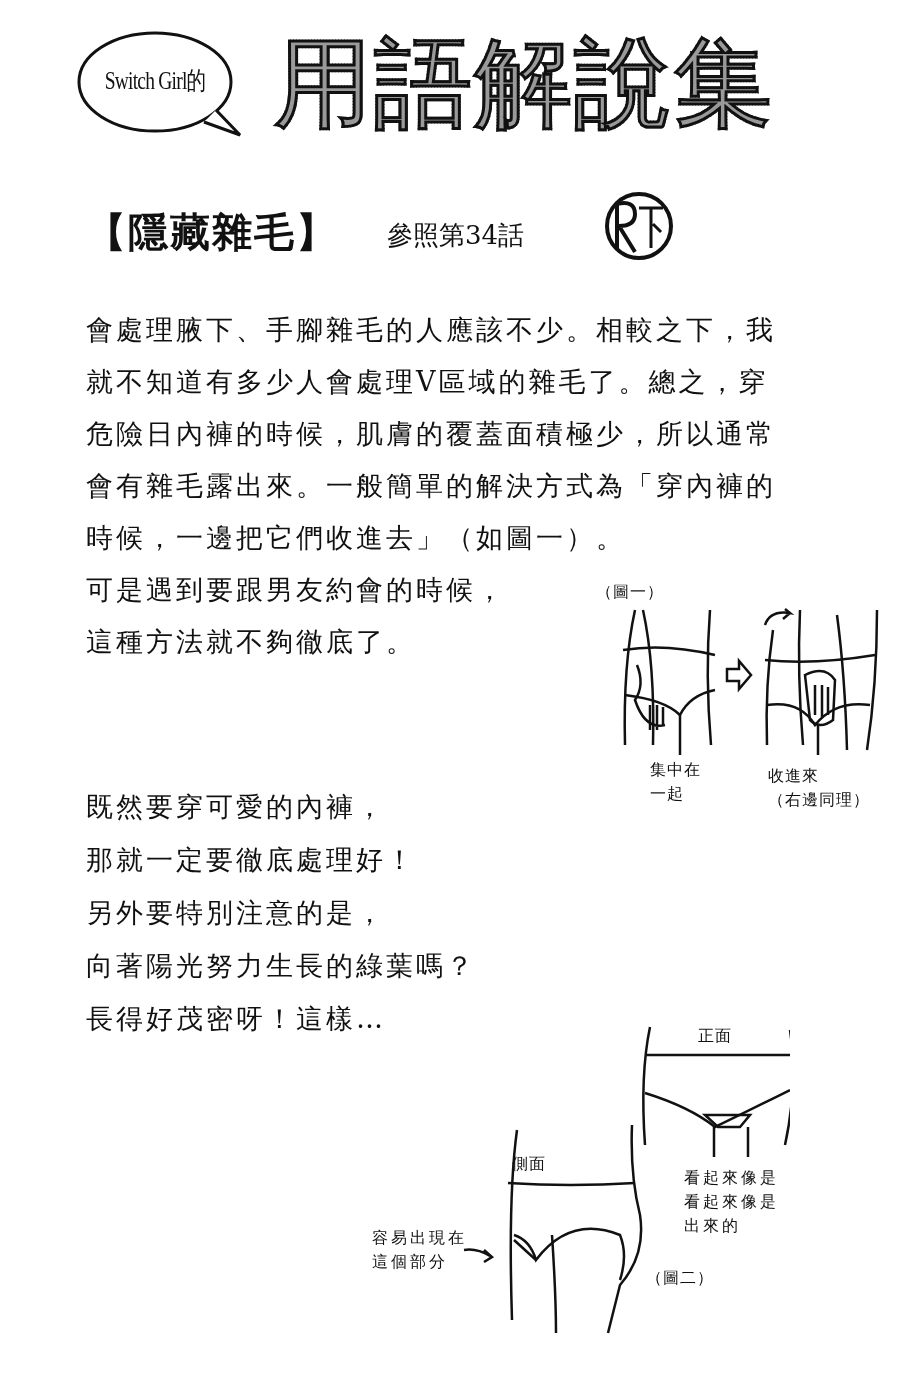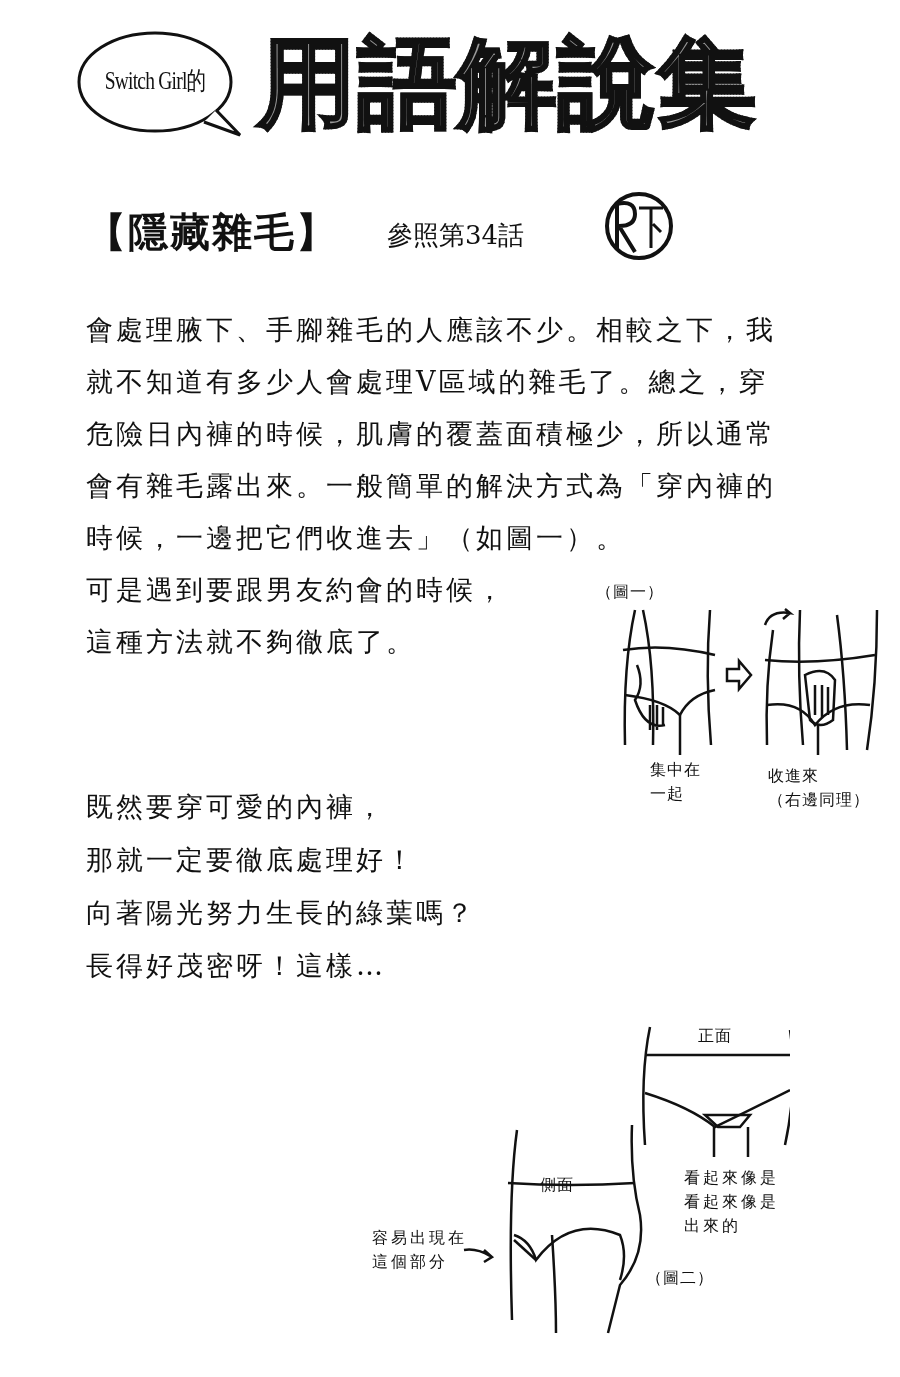--- a/index.html
+++ b/index.html
@@ -6,21 +6,21 @@
   body { width: 900px; height: 1377px; position: relative; overflow: hidden;
          font-family: "DejaVu Serif", "Liberation Serif", serif; color: #111; }
   .abs { position: absolute; }
 
   
   .bubble { left: 76px; top: 30px; width: 158px; height: 104px; }
   .bubble svg { position: absolute; left: 0; top: 0; }
   .bubble-text { position: absolute; left: 0; top: 34px; width: 158px; text-align: center;
                  font-family: "Liberation Serif", serif; font-size: 25px; letter-spacing: -1px;
                  transform: scaleX(0.78); transform-origin: center; }
-  .title { left: 258px; top: 28px; font-family: "DejaVu Sans", sans-serif; font-weight: bold;
+  .title { left: 274px; top: 28px; font-family: "DejaVu Sans", sans-serif; font-weight: normal;
            font-size: 98px; letter-spacing: 2px; line-height: 110px;
            color: #9a9a9a; -webkit-text-stroke: 3px #111;
            background-image: radial-gradient(#444 1px, transparent 1.2px);
            background-size: 3px 3px; -webkit-background-clip: text; background-clip: text; }
 
   .heading { left: 86px; top: 205px; font-size: 40px; font-weight: bold; letter-spacing: 2px; }
   .ref { left: 387px; top: 218px; font-size: 26px; text-align: right; }
   .rt-badge { left: 603px; top: 190px; width: 72px; height: 72px; }
 
   .p { font-size: 27px; letter-spacing: 3px; line-height: 52px; white-space: nowrap; }
@@ -92,20 +92,21 @@
   <div>一起</div>
 </div>
 <div class="abs small" style="left:768px; top:764px; text-align:left; width:110px;">
   <div>收進來</div>
   <div>（右邊同理）</div>
 </div>
 
 <div class="abs p" style="left:86px; top:780px; line-height:53px;">
   <div>既然要穿可愛的內褲，</div>
   <div>那就一定要徹底處理好！</div>
+  <div>另外要特別注意的是，</div>
   <div>向著陽光努力生長的綠葉嗎？</div>
   <div>長得好茂密呀！這樣…</div>
 </div>
 
 <svg class="abs" style="left:490px; top:1015px;" width="300" height="330" viewBox="0 0 300 330">
   <g fill="none" stroke="#111" stroke-width="2.5">
 
     <path d="M160 12 Q150 60 155 130"></path>
       <path d="M300 15 Q308 70 295 130"></path>
     <path d="M155 40 L300 40"></path>
@@ -115,21 +116,21 @@
 
     <path d="M27 115 Q18 180 22 305"></path>
       <path d="M62 220 Q66 280 66 318"></path>
     <path d="M142 110 Q140 160 150 200 Q156 240 130 270 L118 318"></path>
     <path d="M18 168 Q80 172 145 168"></path>
     <path d="M24 220 Q40 225 46 245 Q80 200 130 220 Q138 240 130 265"></path>
     <path d="M24 225 L46 245"></path>
   </g>
 </svg>
 <div class="abs small" style="left:698px; top:1024px;">正面</div>
-<div class="abs small" style="left:540px; top:1152px;margin-top:21px;">側面</div>
+<div class="abs small" style="left:512px; top:1152px;">側面</div>
 <div class="abs small" style="left:684px; top:1166px; letter-spacing:3px;">
   <div>看起來像是</div>
   <div>看起來像是</div>
   <div>出來的</div>
 </div>
 <div class="abs small" style="left:372px; top:1226px; letter-spacing:3px;">
   <div>容易出現在</div>
   <div>這個部分</div>
 </div>
 <svg class="abs" style="left:462px; top:1238px;" width="40" height="30" viewBox="0 0 40 30">

